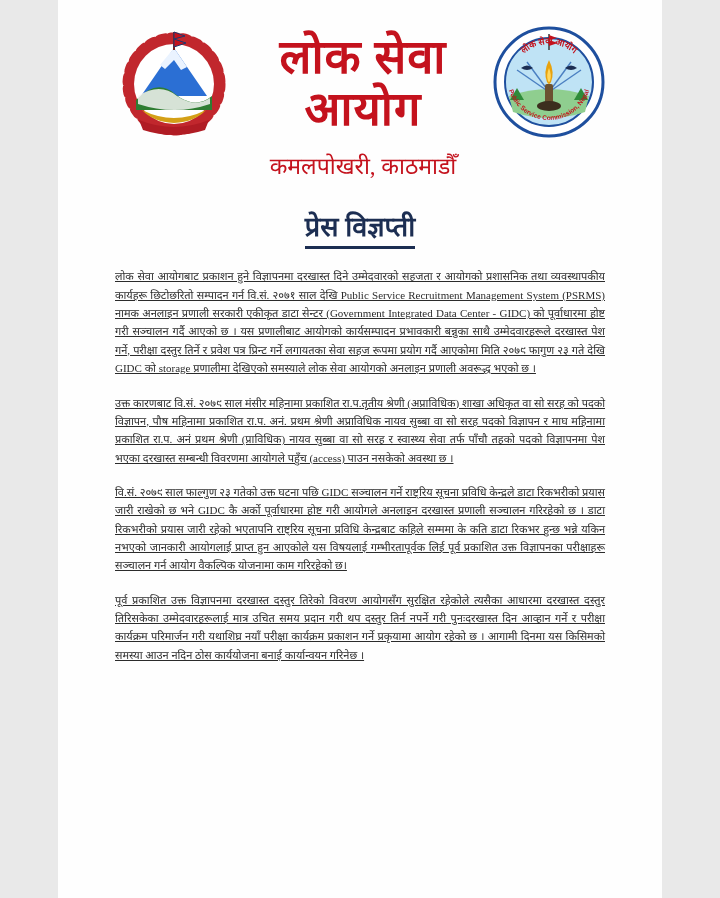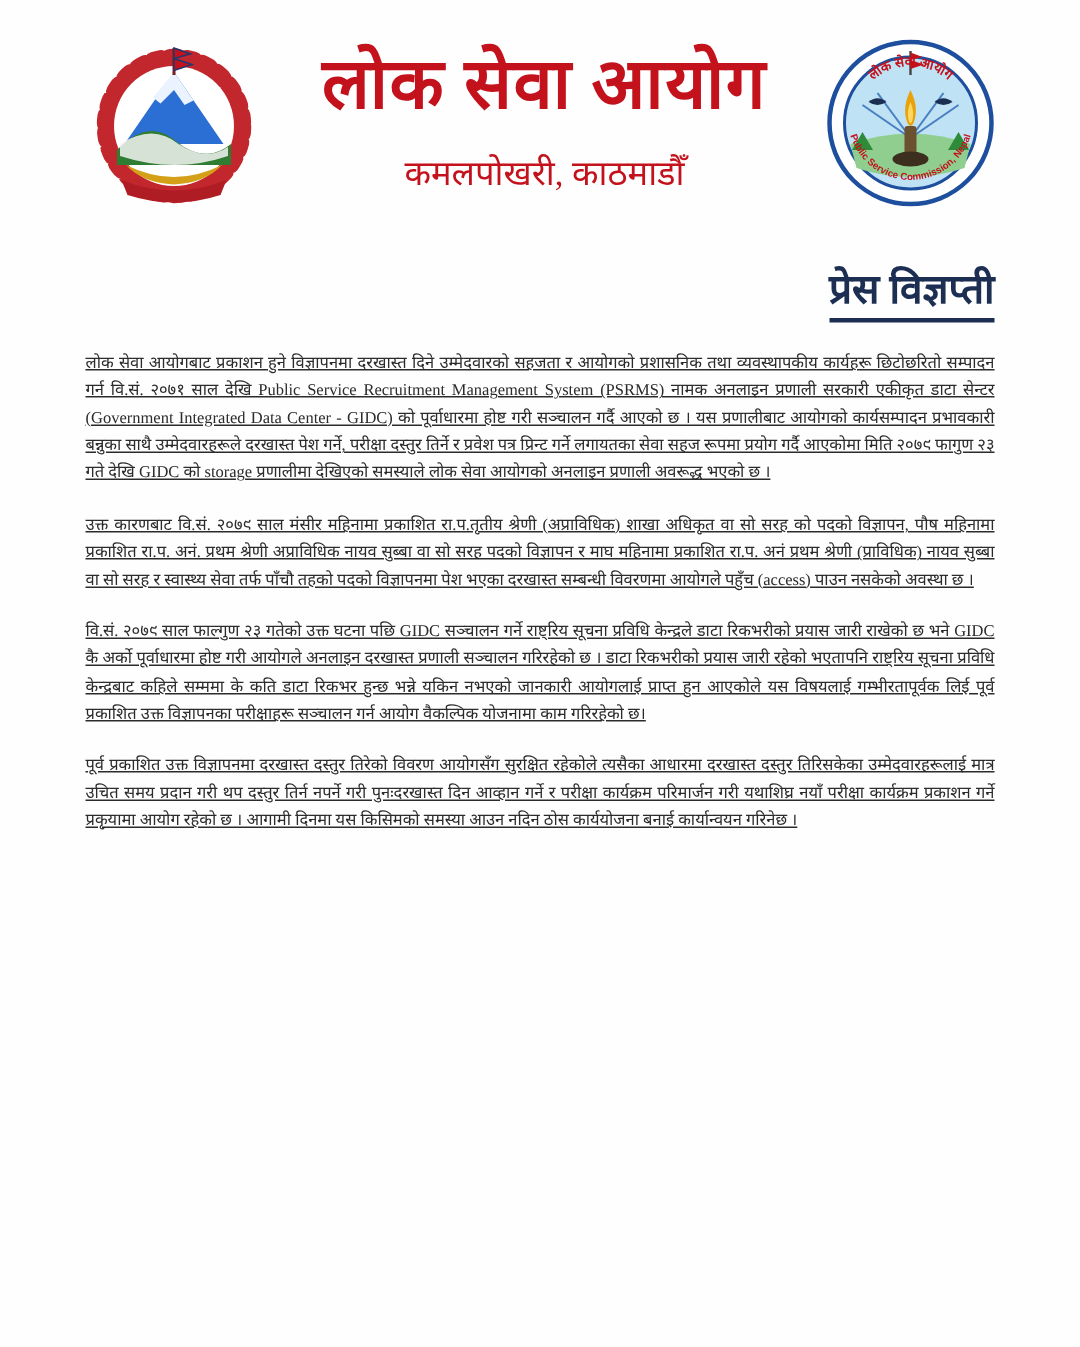--- a/index.html
+++ b/index.html
@@ -2,21 +2,21 @@
 <html lang="ne"><head>
 <meta charset="utf-8">
 <style>
   html,body{margin:0;padding:0;}
   body{
     background:#e9e9e9;
     font-family:"Liberation Serif","DejaVu Serif",serif;
   }
   .page{
     position:relative;
-    width:720px;height:898px;
+    width:604px;height:898px;
     margin:0 auto;
     background:#fefefe;
     box-sizing:border-box;
     padding:26px 57px 20px 57px;
     overflow:hidden;
   }
   
   .header{
     display:flex;
     align-items:flex-start;
@@ -38,21 +38,21 @@
   }
   .org-subtitle{
     margin:14px 0 0 0;
     font-size:23px;
     font-weight:normal;
     color:#c4121d;
   }
   
   .press-heading{
     margin:26px auto 8px auto;
-    text-align:right;
+    text-align:center;
     font-size:27px;
     font-weight:bold;
     color:#1c2e52;
   }
   .press-heading span{
     display:inline-block;
     padding-bottom:2px;
     border-bottom:3px solid #1c2e52;
   }
   

